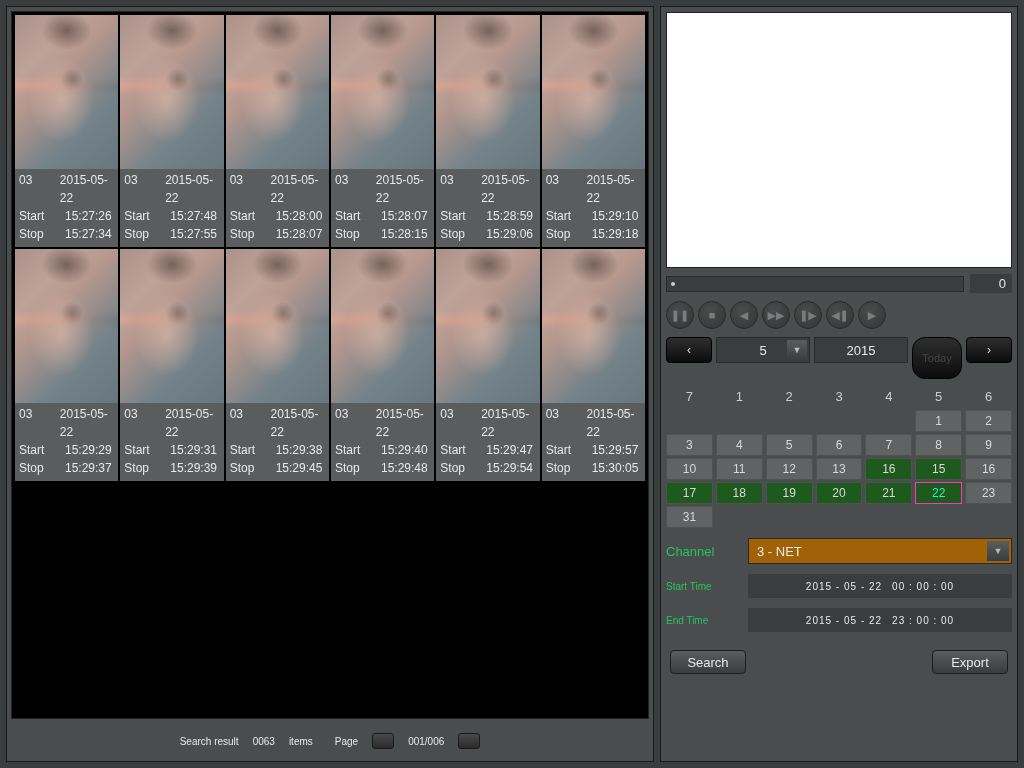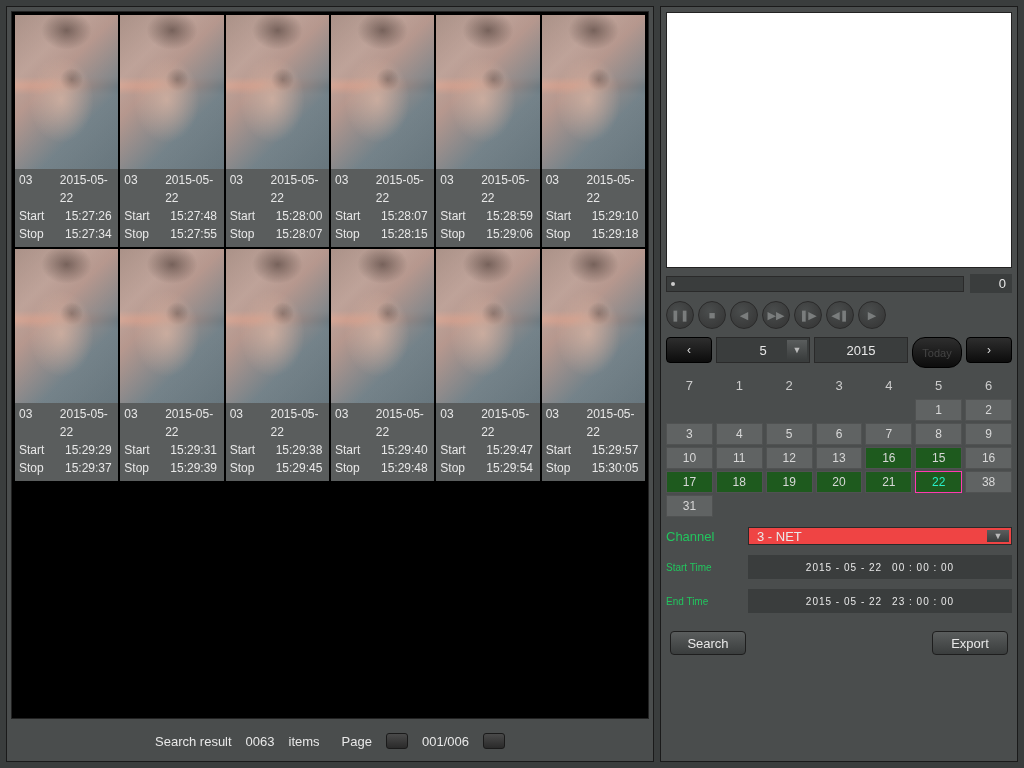--- a/index.html
+++ b/index.html
@@ -55,21 +55,21 @@
     font-size: 12px;
     line-height: 1.5;
   }
   .meta-row { display: flex; }
   .meta-lbl { width: 46px; }
   .meta-val { }
   .search-bar {
     display: flex; align-items: center; justify-content: center;
     gap: 22px;
     padding: 14px 6px 8px 6px;
-    font-size: 13px;
+    font-size: 10px;
   }
   .group { display: flex; align-items: center; gap: 14px; }
   .pager-btn {
     width: 22px; height: 16px;
     background: linear-gradient(#4a4a4a,#2a2a2a);
     border: 1px solid #1a1a1a; border-radius: 3px;
     cursor: pointer;
   }
 
   .right-pane {
@@ -120,42 +120,42 @@
     display:flex;align-items:center;justify-content:center;
     position: relative; font-size: 13px;
   }
   .month-sel .dd {
     position: absolute; right: 2px; top: 2px; bottom:2px; width: 20px;
     background: linear-gradient(#5a5d5d,#3a3d3d);
     display:flex;align-items:center;justify-content:center;
     font-size: 9px; color:#bbb;
   }
   .today-btn {
-    width: 50px; height: 31px;
+    width: 50px; height: 42px;
     background: linear-gradient(#2e2e2e,#0c0c0c);
     border: 1px solid #000; border-radius: 13px;
     color:#444; cursor:pointer; font-size:11px;
     display:flex;align-items:center;justify-content:center;
   }
   .calendar { display: flex; flex-direction: column; gap: 2px; }
   .cal-row { display: grid; grid-template-columns: repeat(7, 1fr); gap: 3px; }
   .cal-head { text-align:center; padding: 4px 0; font-size: 13px; color:#ccc; }
   .cal-day {
     height: 22px; background: #606363;
     border: 1px solid #505252;
     display:flex; align-items:center; justify-content:center;
     font-size: 12px; color:#d8d8d8; cursor:pointer;
   }
   .cal-day.empty { background: transparent; border: none; cursor: default; }
   .cal-day.green { background: #1e5a1e; }
   .cal-day.sel { border: 1px solid #ff3ab0; color:#28f0c8; }
   .form-row { display:flex; align-items:center; gap: 10px; padding-top:4px; font-size:13px;}
   .form-lbl { width: 72px; color:#22c55e; }
   .chan-sel {
-    flex:1; height:18px; background:#ef4444; border:1px solid #2a2a2a;
+    flex:1; height:26px; background:#a16207; border:1px solid #2a2a2a;
     display:flex;align-items:center; padding: 8px 8px; position:relative;
   }
   .chan-sel .dd {
     position:absolute; right:2px; top:2px; bottom:2px; width:22px;
     background: linear-gradient(#5a5d5d,#3a3d3d);
     display:flex;align-items:center;justify-content:center; font-size:9px;color:#bbb;
   }
   .dt-row { display:flex; align-items:center; gap:10px; font-size:10px; padding-top:4px;}
   .dt-box { flex:1; height:24px; background:#3a3d3d; display:flex;align-items:center;justify-content:center; gap:10px; letter-spacing:1px; position:relative;}
   .dt-box .dpart, .dt-box .tpart { display:flex; gap:6px;}
@@ -462,21 +462,21 @@
           <div class="cal-day green">15</div>
           <div class="cal-day">16</div>
         </div>
         <div class="cal-row">
           <div class="cal-day green">17</div>
           <div class="cal-day green">18</div>
           <div class="cal-day green">19</div>
           <div class="cal-day green">20</div>
           <div class="cal-day green">21</div>
           <div class="cal-day green sel">22</div>
-          <div class="cal-day">38</div>
+          <div class="cal-day">23</div>
         </div>
         <div class="cal-row">
           <div class="cal-day">31</div>
           <div class="cal-day empty"></div>
           <div class="cal-day empty"></div>
           <div class="cal-day empty"></div>
           <div class="cal-day empty"></div>
           <div class="cal-day empty"></div>
           <div class="cal-day empty"></div>
         </div>

